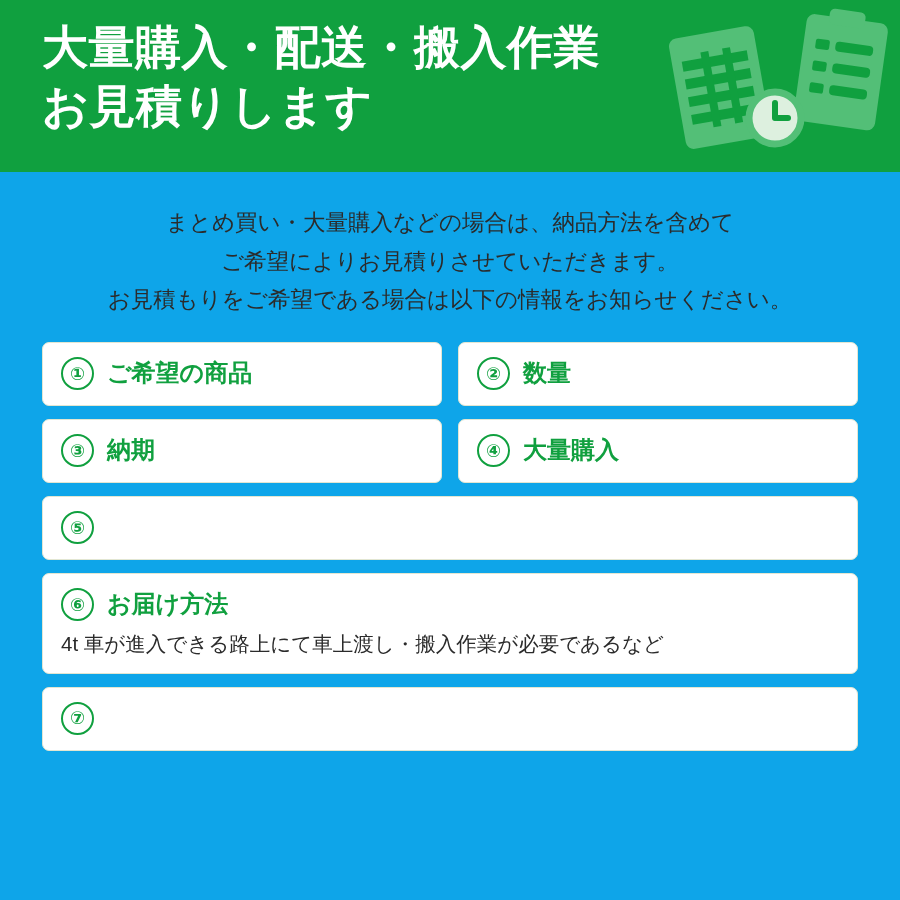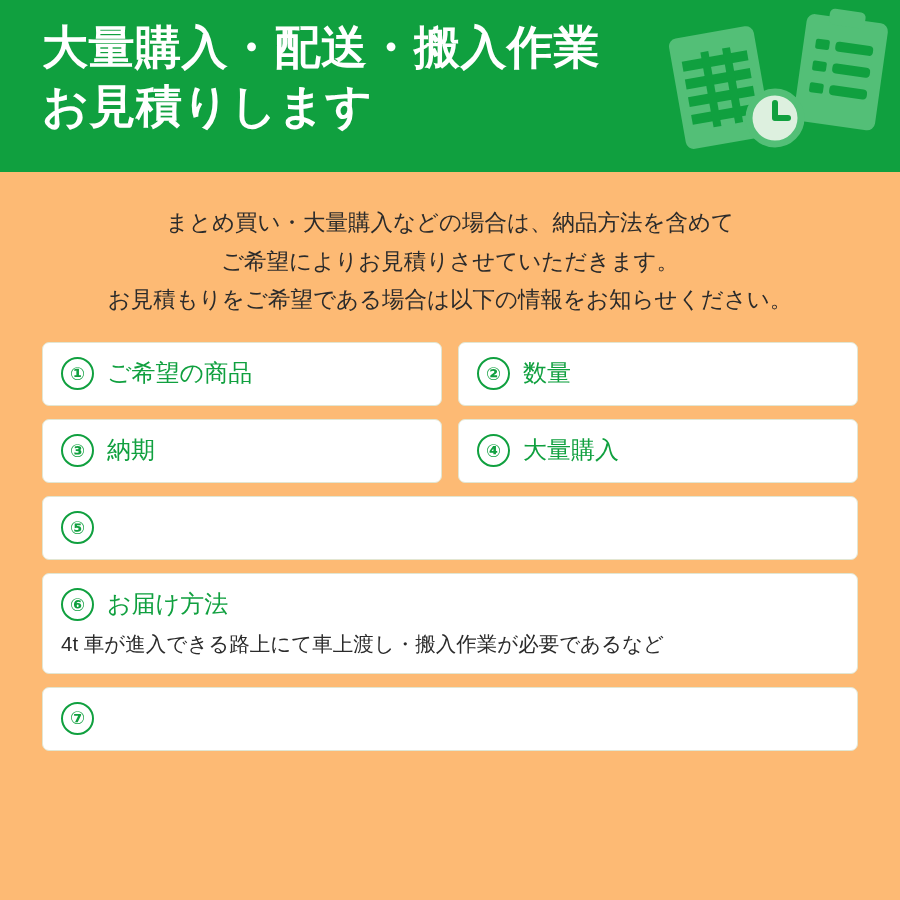--- a/index.html
+++ b/index.html
@@ -41,21 +41,21 @@
     width: 240px;
     height: 160px;
     z-index: 1;
     opacity: 1;
   }
 
   .body-area {
     position: relative;
     width: 900px;
     height: 728px;
-    background: #fdba74;
+    background: #0ea5e9;
     box-sizing: border-box;
     padding: 0;
   }
 
   .lead {
     padding-top: 32px;
     text-align: center;
     color: #2b2b2b;
     font-size: 22.5px;
     line-height: 1.72;
@@ -98,21 +98,21 @@
     font-size: 18px;
     font-weight: bold;
     display: flex;
     align-items: center;
     justify-content: center;
     line-height: 1;
   }
   .card-title {
     color: #10a03f;
     font-size: 24px;
-    font-weight: normal;
+    font-weight: bold;
     line-height: 1.1;
   }
   .card-note {
     margin-top: 9px;
     color: #2b2b2b;
     font-size: 20.5px;
     line-height: 1.35;
     white-space: nowrap;
   }
 </style>

